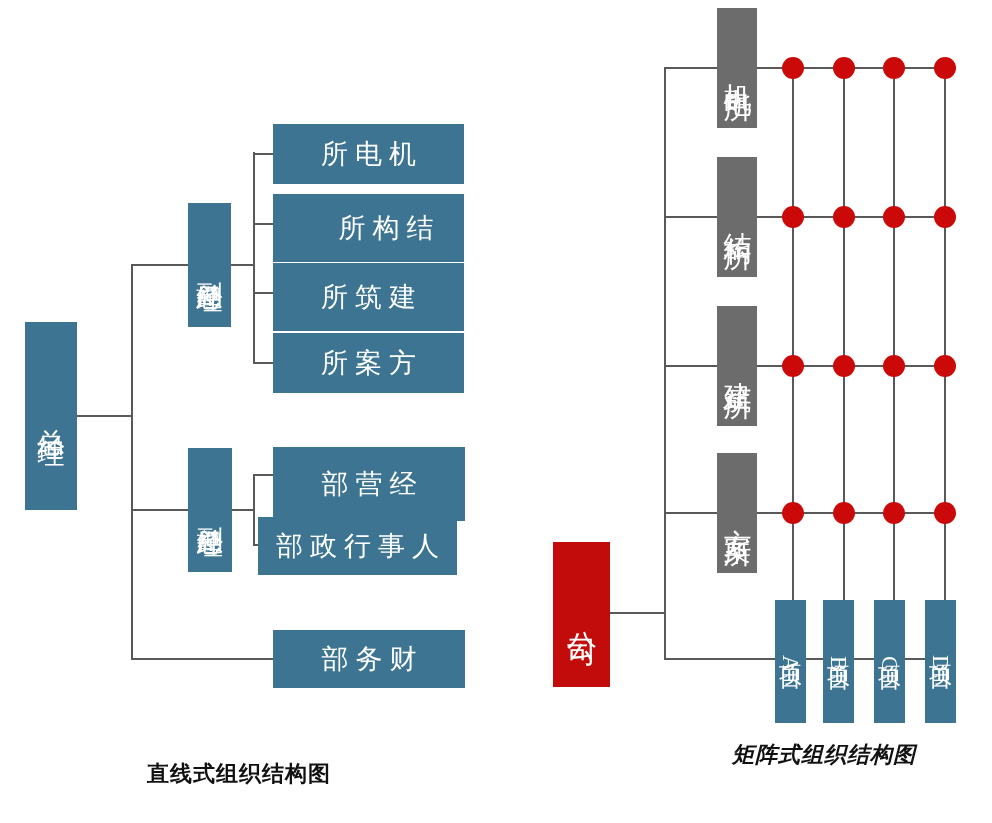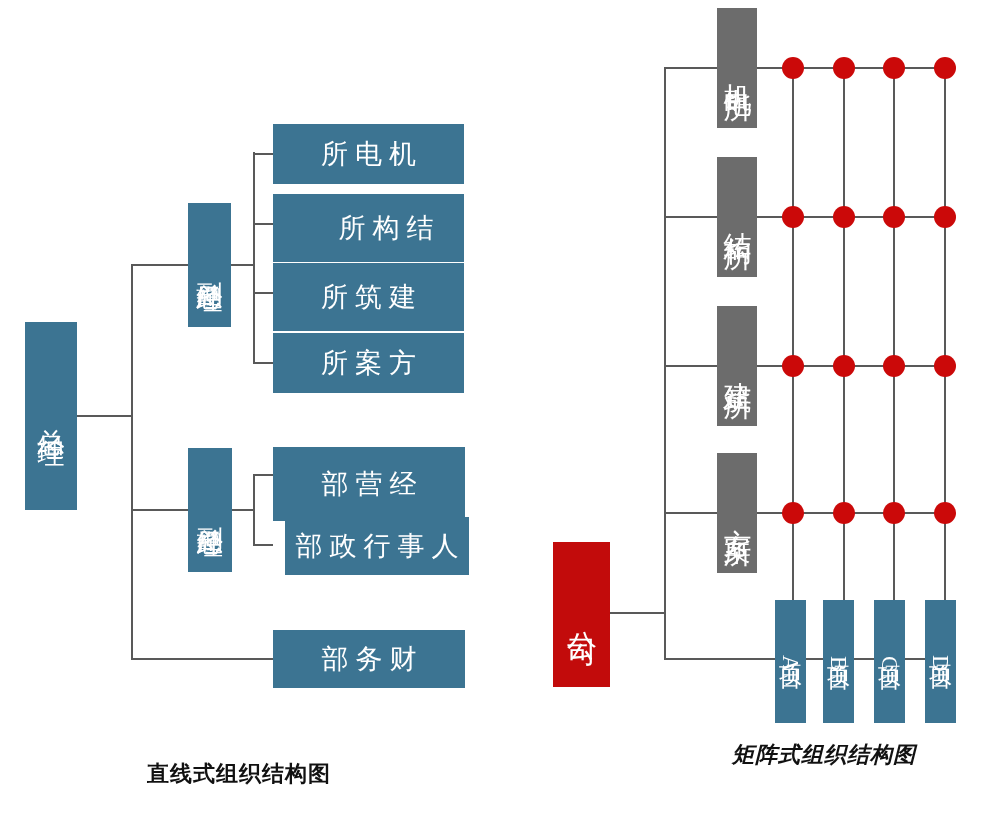--- a/index.html
+++ b/index.html
@@ -50,21 +50,21 @@
     <div class="hline" style="left:131px;top:658px;width:142px;"></div>
 
     <div class="node teal v-label fs-root" style="left:25px;top:322px;width:52px;height:188px;">总经理</div>
     <div class="node teal v-label fs-vice" style="left:188px;top:203px;width:43px;height:124px;">副总经理</div>
     <div class="node teal h-label" style="left:273px;top:124px;width:191px;height:60px;">所电机</div>
     <div class="node teal h-label" style="left:273px;top:194px;width:191px;height:68px;padding-left:35px;">所构结</div>
     <div class="node teal h-label" style="left:273px;top:263px;width:191px;height:68px;">所筑建</div>
     <div class="node teal h-label" style="left:273px;top:333px;width:191px;height:60px;">所案方</div>
     <div class="node teal v-label fs-vice" style="left:188px;top:448px;width:44px;height:124px;">副总经理</div>
     <div class="node teal h-label" style="left:273px;top:447px;width:192px;height:74px;">部营经</div>
-    <div class="node teal h-label" style="left:285px;top:517px;width:184px;height:58px;">部政行事人</div>
+    <div class="node teal h-label" style="left:258px;top:517px;width:199px;height:58px;">部政行事人</div>
     <div class="node teal h-label" style="left:273px;top:630px;width:192px;height:58px;">部务财</div>
 
     <div class="caption" style="left:104px;top:756px;">直线式组织结构图</div>
   </div>
 
   <div>
 
     <div class="vline" style="left:664px;top:67px;height:593px;"></div>
     <div class="hline" style="left:664px;top:67px;width:282px;"></div>
     <div class="hline" style="left:664px;top:216px;width:282px;"></div>

